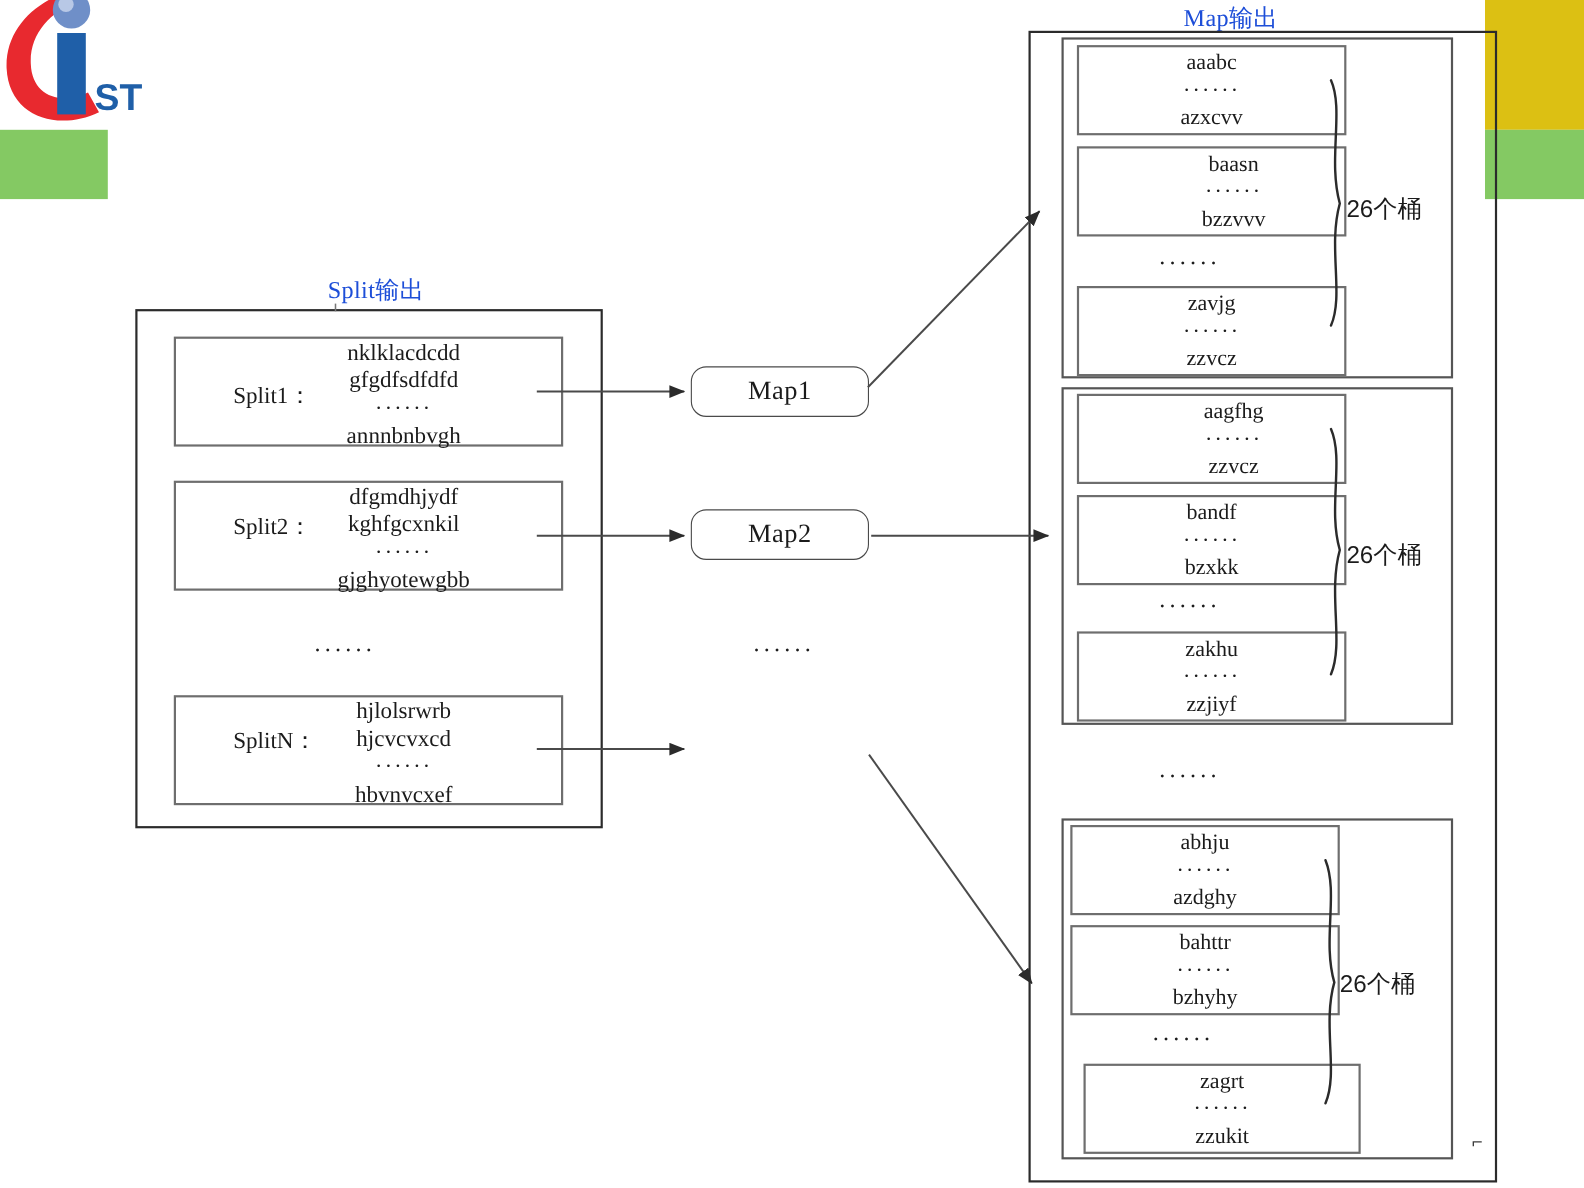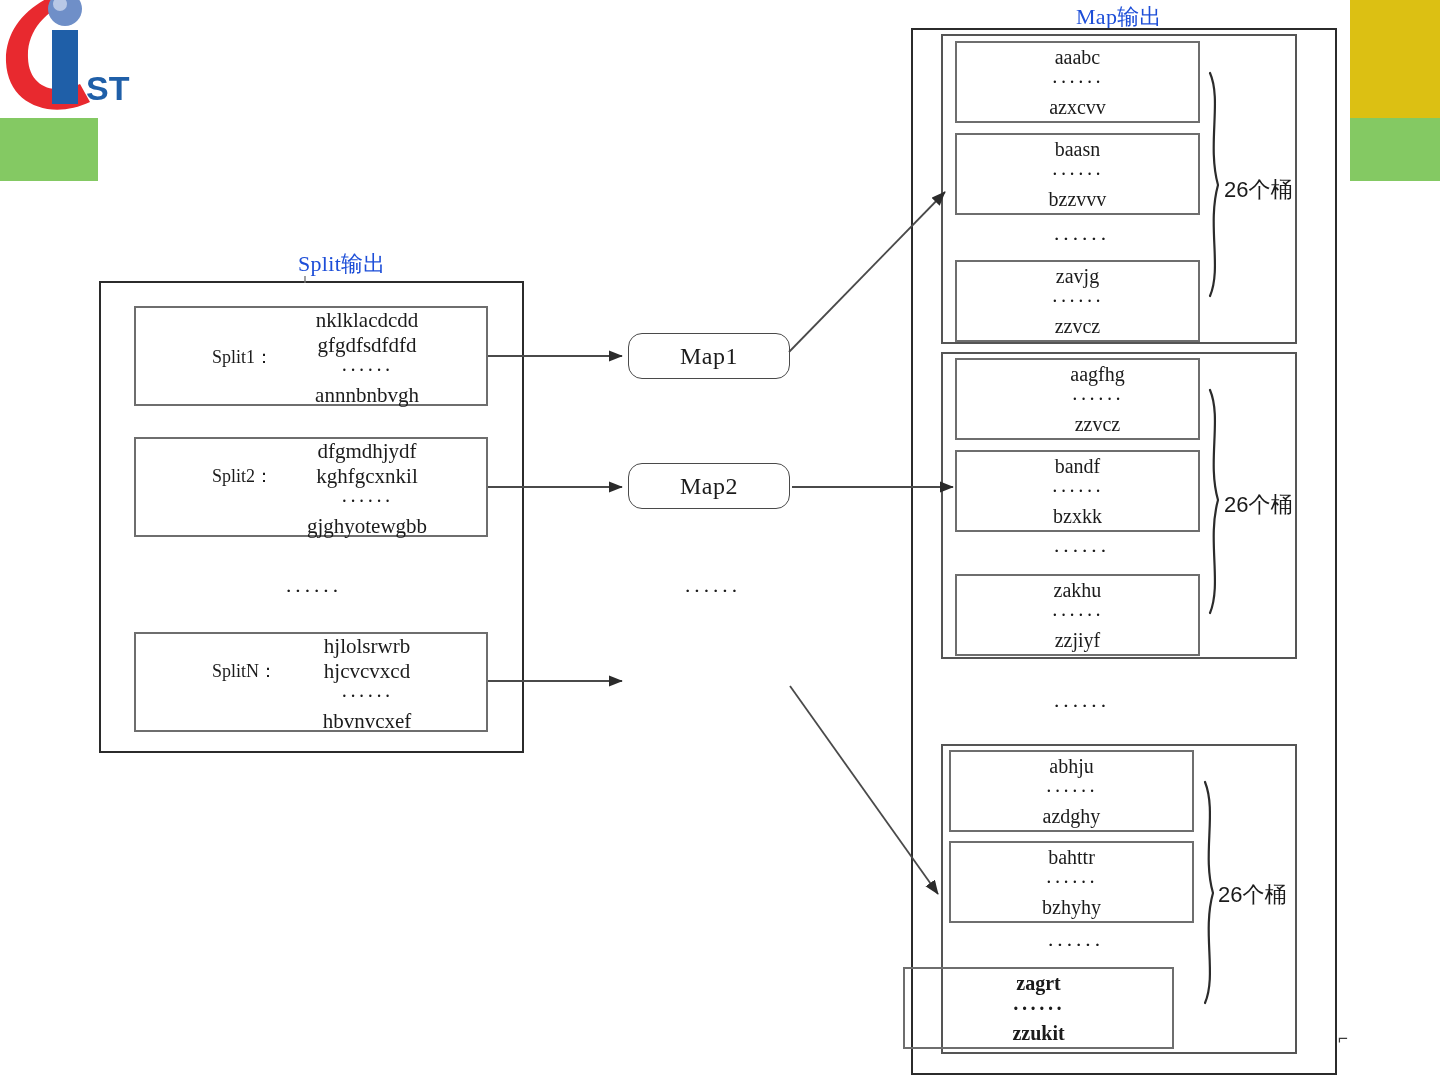--- a/index.html
+++ b/index.html
@@ -15,38 +15,38 @@
 
   
   .block-yellow{position:absolute;left:1350px;top:0;width:90px;height:118px;background:#dcc013;}
   .block-green-tr{position:absolute;left:1350px;top:118px;width:90px;height:63px;background:#84c963;}
   .block-green-tl{position:absolute;left:0;top:118px;width:98px;height:63px;background:#84c963;}
 
   
   .logo{position:absolute;left:-6px;top:-16px;width:150px;height:150px;}
 
   
-  .box{position:absolute;box-sizing:border-box;background:transparent;}
+  .box{position:absolute;box-sizing:border-box;background:transparent;margin-left:24px;}
   .outer-split{border:2px solid #2b2b2b;}
   .outer-map{border:2px solid #2b2b2b;}
   .group-box{border:2px solid #555;}
   .cell{border:2px solid #6e6e6e;}
 
   .caption{
     position:absolute;
     font-size:22px;
     letter-spacing:.3px;
     white-space:nowrap;
     color:#1d4ed8;
   }
 
   
   .split-label{
     position:absolute;
-    font-size:18px;
+    font-size:21px;
     white-space:nowrap;
   }
   .split-lines{
     position:absolute;
     text-align:center;
     font-size:21px;
     line-height:25px;
     white-space:nowrap;
   }
   .split-lines div{height:25px;}
@@ -161,21 +161,21 @@
 
   <div class="box group-box" style="left:941px;top:34px;width:356px;height:310px;"></div>
   <div class="box cell" style="left:955px;top:41px;width:245px;height:82px;">
     <div class="cell-lines" style="left:0;top:2px;">
       <div>aaabc</div>
       <div class="dots">······</div>
       <div>azxcvv</div>
     </div>
   </div>
   <div class="box cell" style="left:955px;top:133px;width:245px;height:82px;">
-    <div class="cell-lines" style="left:0;top:2px;">
+    <div class="cell-lines" style="left:0;top:2px;padding-left:20px;">
       <div>baasn</div>
       <div class="dots">······</div>
       <div>bzzvvv</div>
     </div>
   </div>
   <div class="dots-standalone" style="left:1053px;top:226px;">······</div>
   <div class="box cell" style="left:955px;top:260px;width:245px;height:82px;">
     <div class="cell-lines" style="left:0;top:2px;">
       <div>zavjg</div>
       <div class="dots">······</div>
@@ -220,21 +220,21 @@
     </div>
   </div>
   <div class="box cell" style="left:949px;top:841px;width:245px;height:82px;">
     <div class="cell-lines" style="left:0;top:2px;">
       <div>bahttr</div>
       <div class="dots">······</div>
       <div>bzhyhy</div>
     </div>
   </div>
   <div class="dots-standalone" style="left:1047px;top:932px;">······</div>
-  <div class="box cell" style="left:903px;top:967px;width:271px;height:82px;font-weight:bold;">
+  <div class="box cell" style="left:961px;top:967px;width:252px;height:82px;">
     <div class="cell-lines" style="left:0;top:2px;">
       <div>zagrt</div>
       <div class="dots">······</div>
       <div>zzukit</div>
     </div>
   </div>
   <div class="brace-label" style="left:1218px;top:880px;">26个桶</div>
 
   <div class="stray" style="left:1338px;top:1029px;">⌐</div>
 

